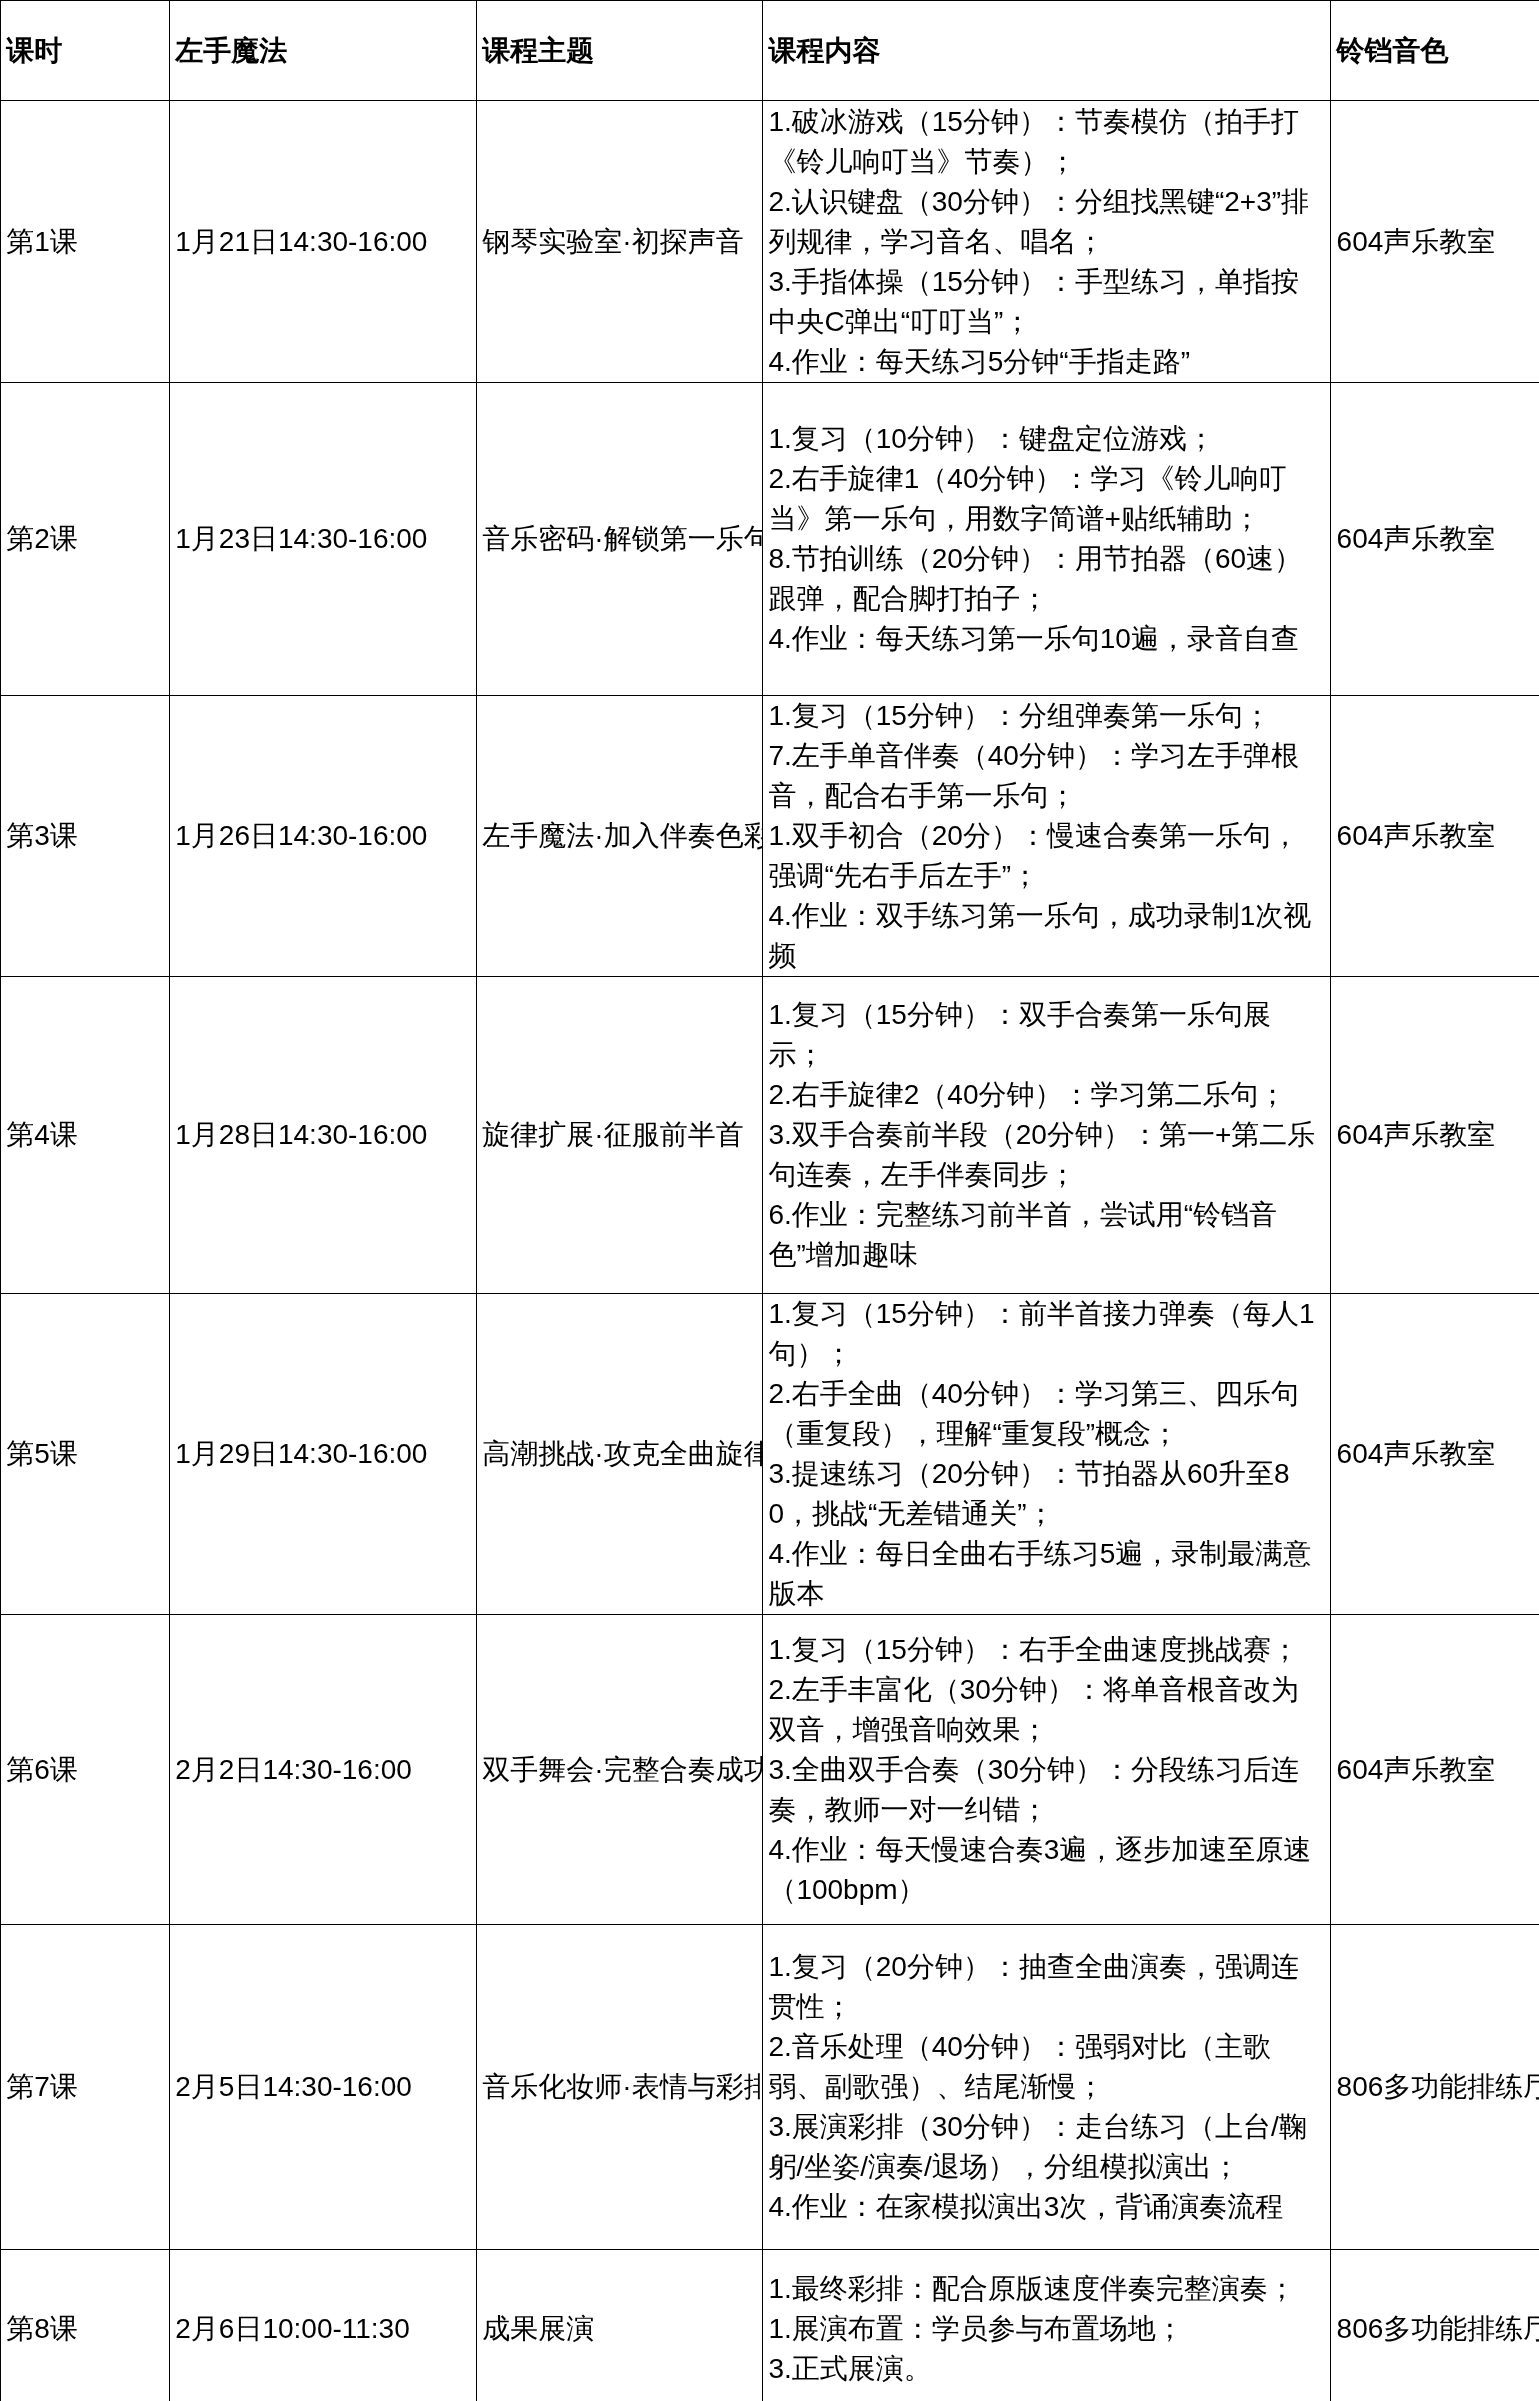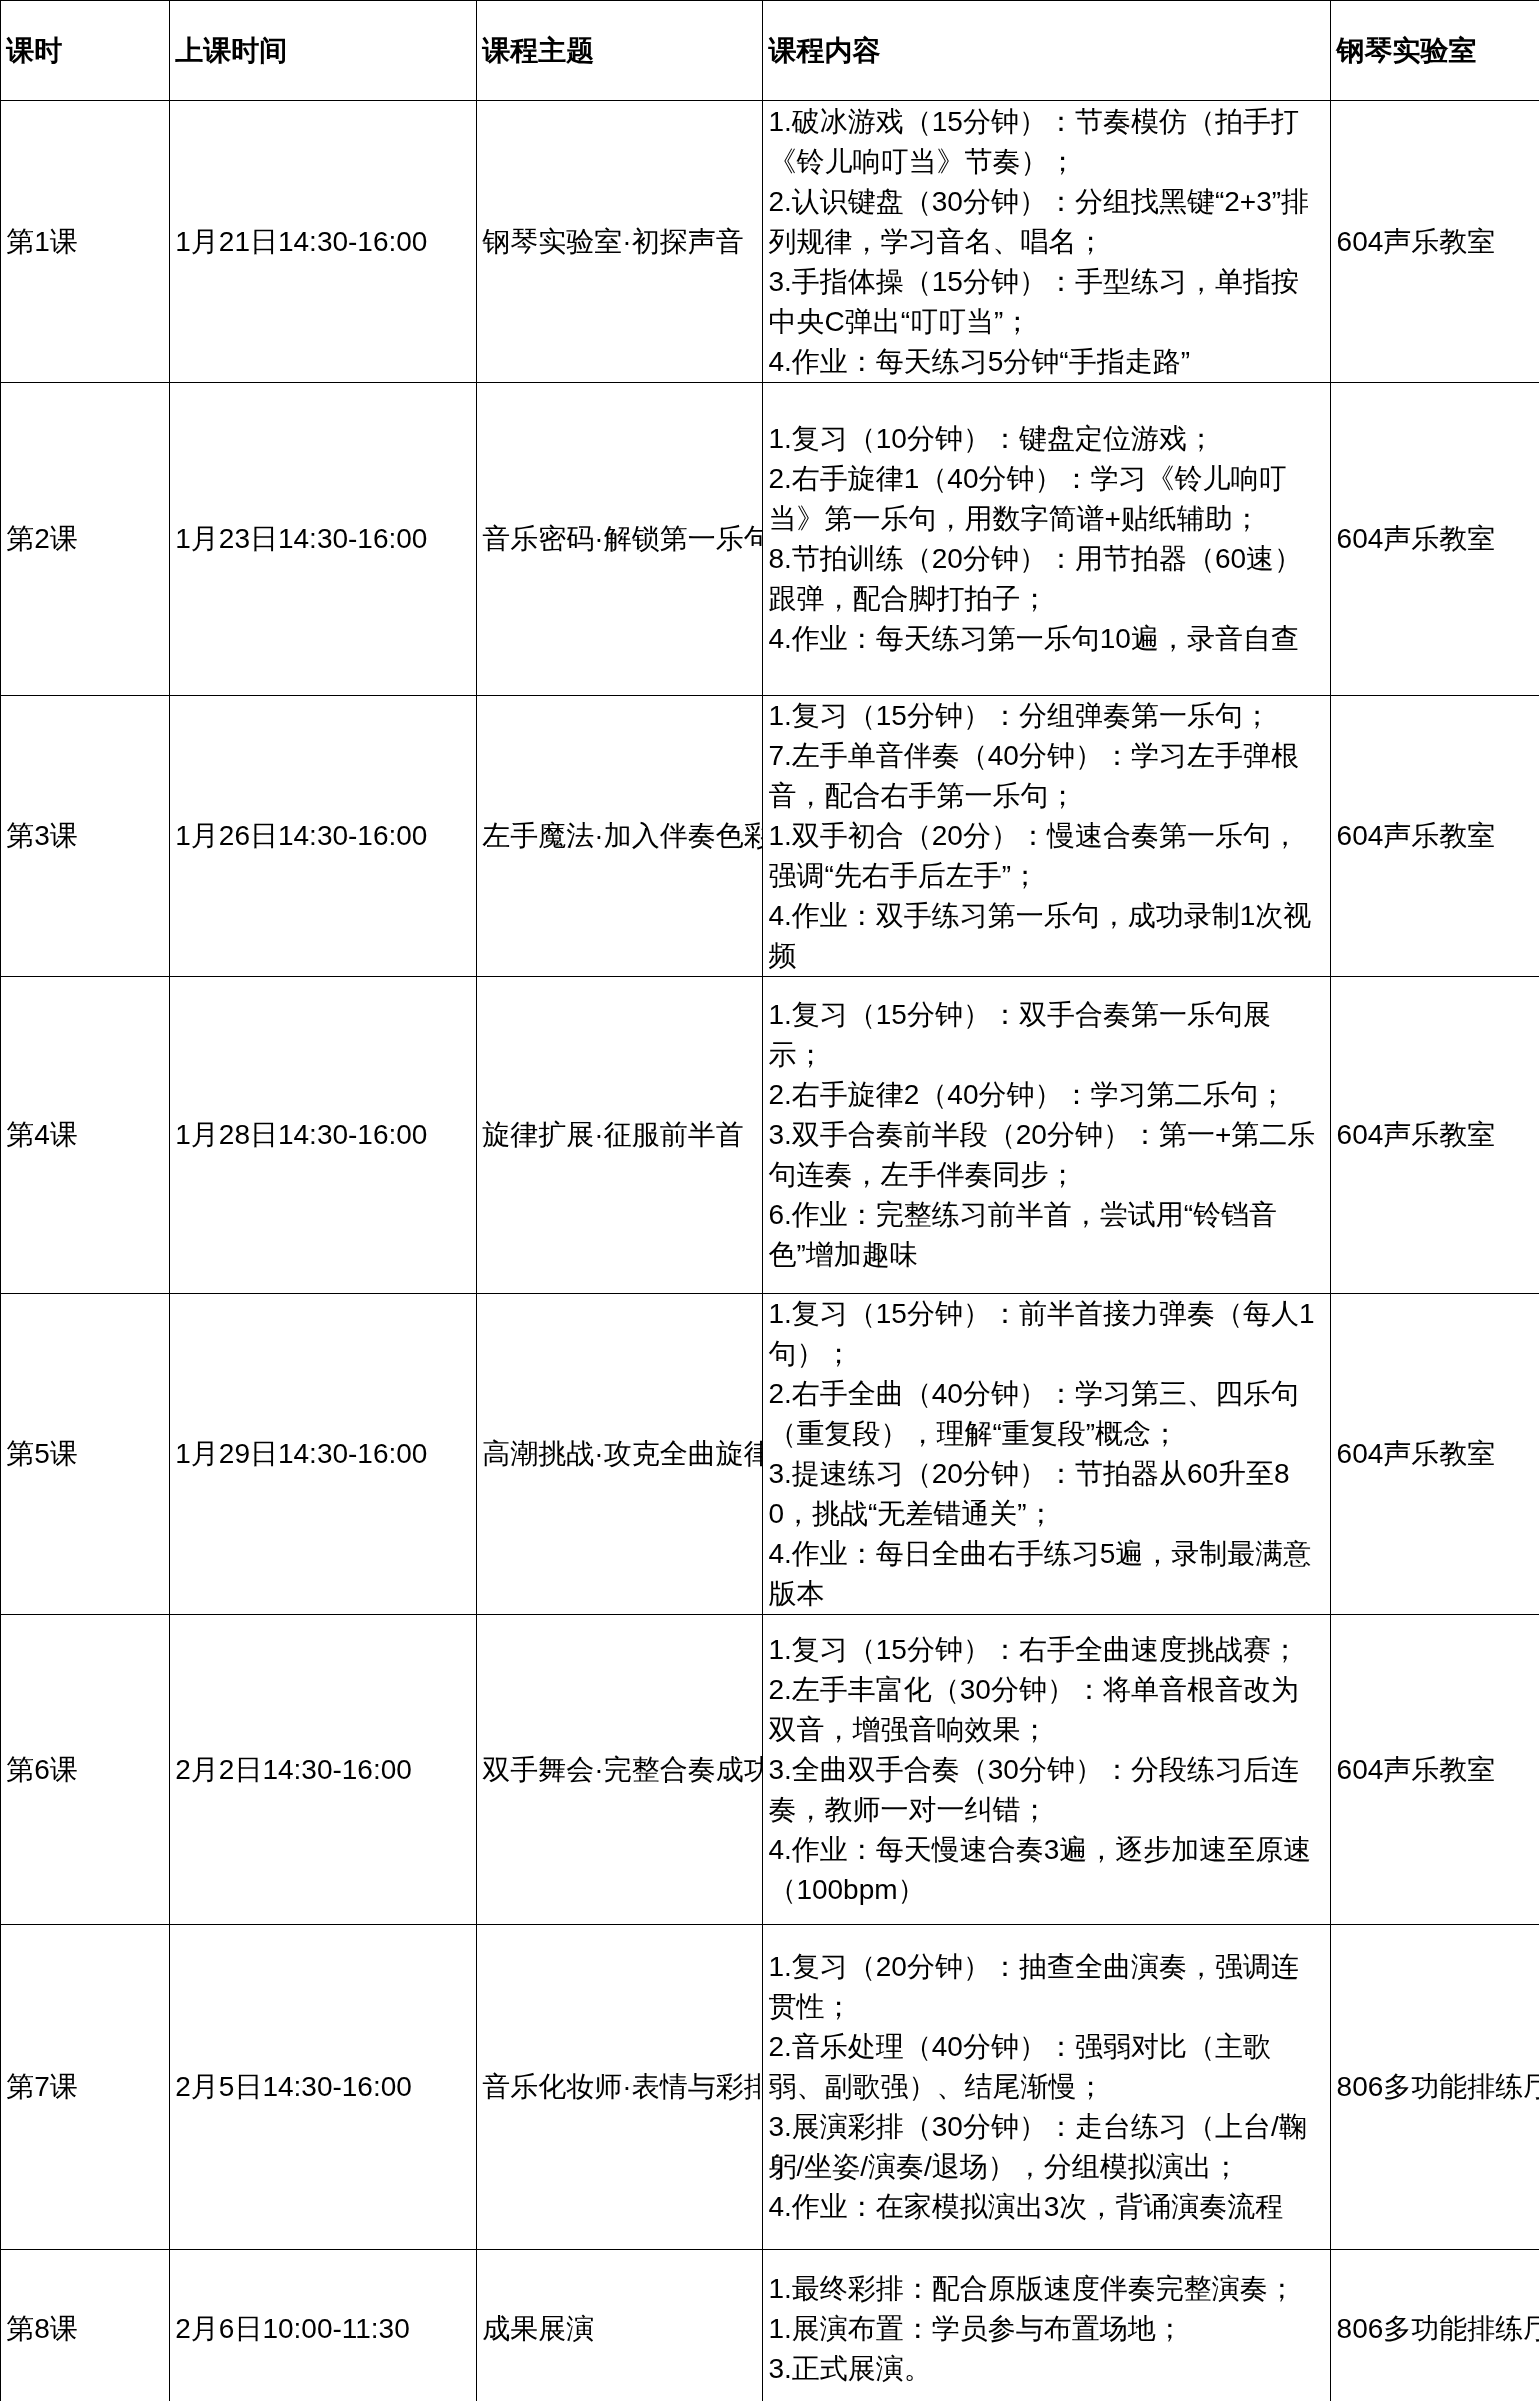--- a/index.html
+++ b/index.html
@@ -64,24 +64,24 @@
   <colgroup>
     <col style="width:169px">
     <col style="width:307px">
     <col style="width:286px">
     <col style="width:568px">
     <col style="width:209px">
   </colgroup>
   <thead>
     <tr>
         <th>课时</th>
-        <th>上课时间</th>
+        <th>左手魔法</th>
         <th>课程主题</th>
         <th>课程内容</th>
-        <th>钢琴实验室</th>
+        <th>铃铛音色</th>
       </tr>
   </thead>
   <tbody>
       <tr style="height: 282px;">
         <td class="cell-lesson">第1课</td>
         <td class="cell-time">1月21日14:30-16:00</td>
         <td class="cell-topic">钢琴实验室·初探声音</td>
         <td class="cell-content">
           <div class="content-item">1.破冰游戏（15分钟）：节奏模仿（拍手打《铃儿响叮当》节奏）；</div>
           <div class="content-item">2.认识键盘（30分钟）：分组找黑键“2+3”排列规律，学习音名、唱名；</div>

